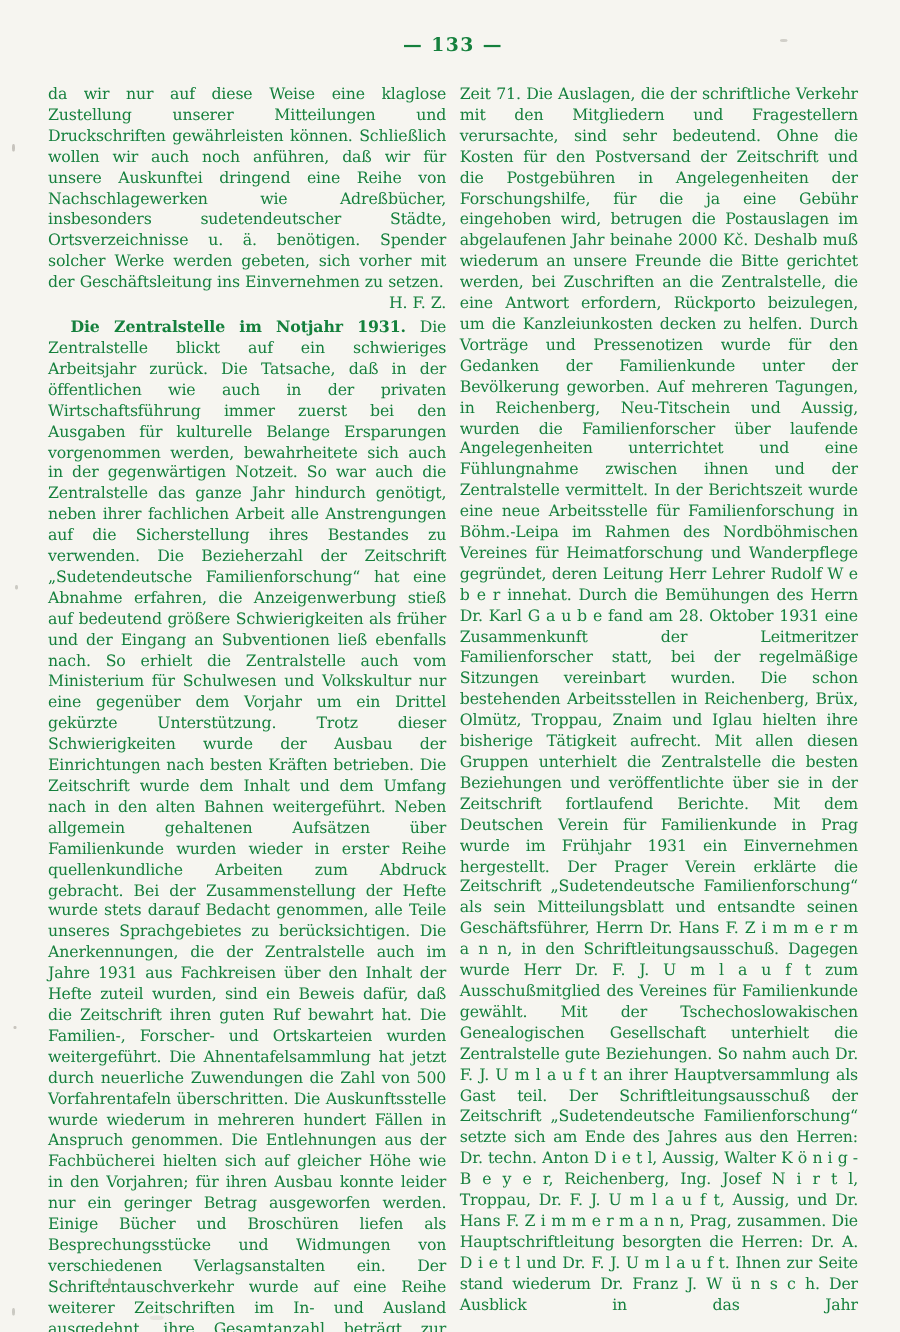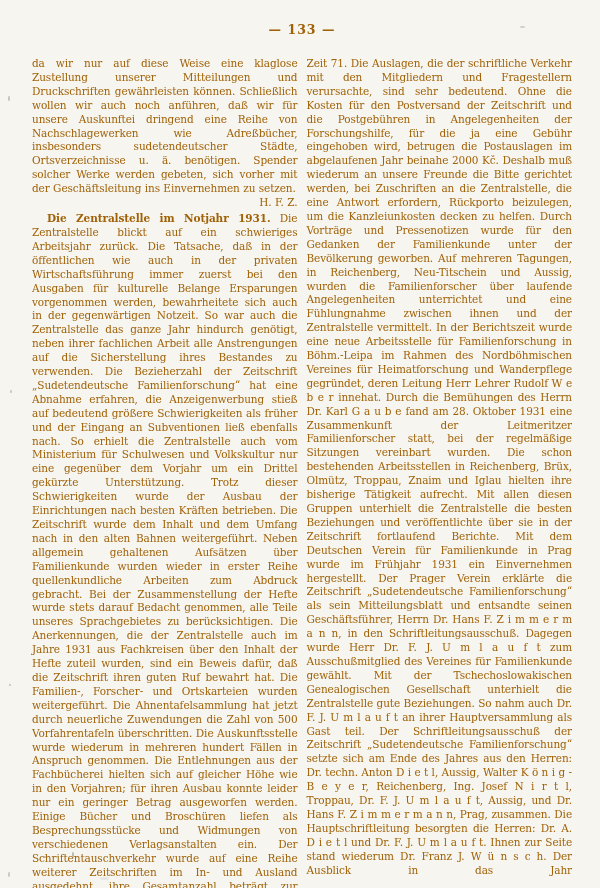--- a/index.html
+++ b/index.html
@@ -6,21 +6,21 @@
   .page {
     position: relative;
     width: 600px;
     height: 888px;
     margin: 0 auto;
     background: #f6f5f0;
     box-sizing: border-box;
     padding: 22px 28px 0 32px;
     overflow: hidden;
     font-family: "DejaVu Serif", "Liberation Serif", serif;
-    color: #a16207;
+    color: #15803d;
   }
   .page-number {
     text-align: center;
     font-weight: bold;
     font-size: 12.5px;
     letter-spacing: 1px;
     margin-bottom: 20px;
   }
   .columns {
     display: flex;

